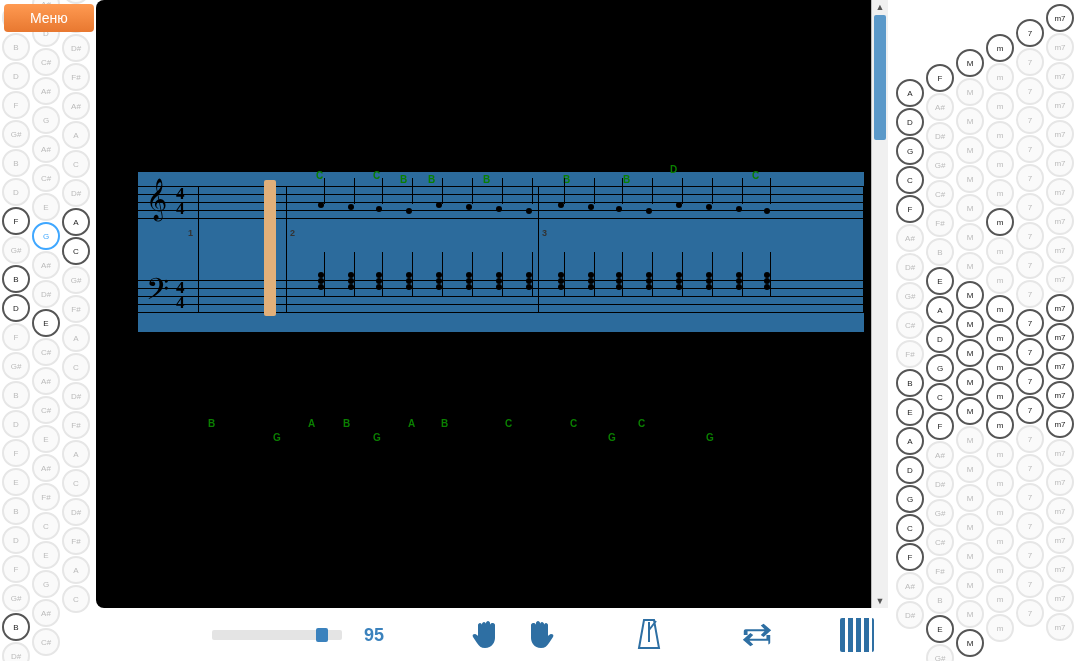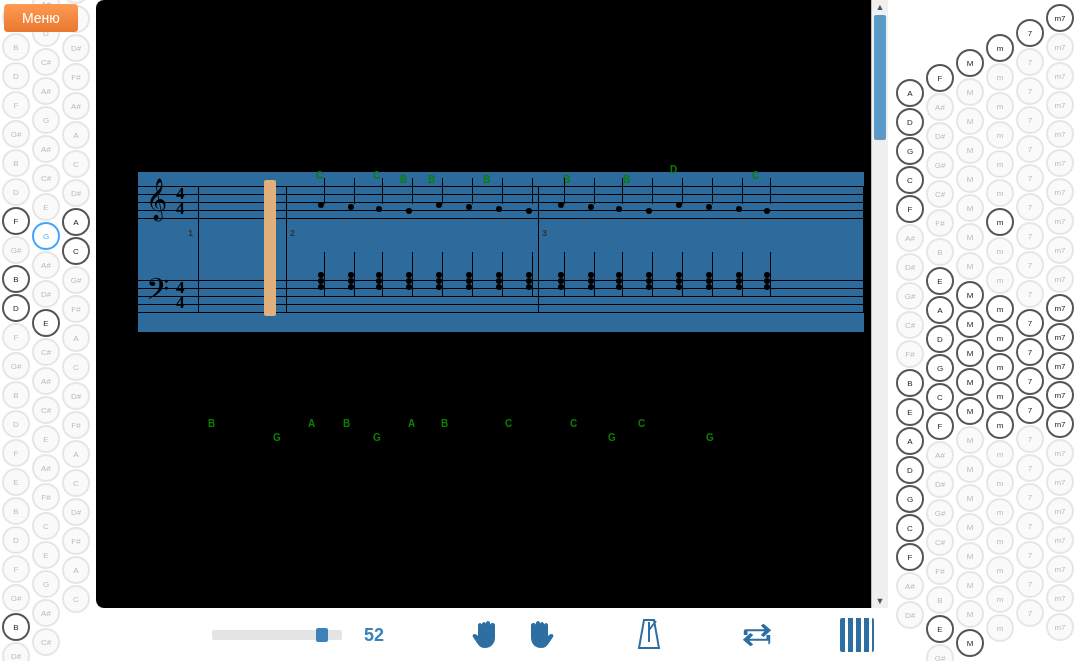--- a/index.html
+++ b/index.html
@@ -1,17 +1,17 @@
 <!DOCTYPE html>
 <html><head>
 <meta charset="utf-8">
 <style>
 html,body{margin:0;padding:0;height:100%;font-family:Arial,Helvetica,sans-serif;background:#fff;overflow:hidden;}
 body{width:1084px;height:661px;position:relative;}
-.menu-btn{position:absolute;top:4px;left:4px;padding:6px 18px;background:linear-gradient(#ff9a52,#e87830);color:#fff;border-radius:4px;font-size:14px;cursor:pointer;z-index:50;}
+.menu-btn{position:absolute;top:4px;left:4px;padding:6px 26px;background:linear-gradient(#ff9a52,#e87830);color:#fff;border-radius:4px;font-size:14px;cursor:pointer;z-index:50;}
 .left-keys{position:absolute;left:0;top:0;bottom:0;width:94px;z-index:40;}
 .right-keys{position:absolute;right:0;top:0;bottom:0;width:190px;z-index:40;}
 .key-circ{position:absolute;width:24px;height:24px;border-radius:50%;border:2px solid #d9d9d9;background:#fff;display:flex;align-items:center;justify-content:center;font-size:8px;color:#777;}
 .key-dim{border-color:#e6e6e6;color:#bbb;background:#fafafa;}
 .key-hi{border-color:#555;background:#fff;color:#222;}
 .key-blue{border-color:#3fa7ff;color:#3fa7ff;background:#fff;}
 .score-wrap{position:absolute;left:96px;right:196px;top:0;height:608px;background:#000;border-radius:8px;}
 .score-scroll{position:absolute;right:0;top:0;bottom:0;width:16px;background:#f0f0f0;border-left:1px solid #bbb;}
 .score-scroll .up,.score-scroll .dn{position:absolute;left:0;right:0;height:14px;display:flex;align-items:center;justify-content:center;color:#555;font-size:9px;}
 .score-scroll .up{top:0;}
@@ -402,21 +402,21 @@
     <div class="thumb"></div>
     <div class="dn">▼</div>
   </div>
 </div>
 
 <div class="bottom-bar">
   <div style="width:80px"></div>
   <div class="tempo-slider">
       <div class="tempo-thumb" id="tempoThumb" style="left: 103.84px;"></div>
     </div>
-  <div class="tempo-val">52</div>
+  <div class="tempo-val">95</div>
   <div style="width:40px"></div>
   <div class="icn">
     <svg width="28" height="32" viewBox="0 0 28 32">
         <path fill="#2e6fa3" d="M22 4c1 0 2 1 2 2v13c0 4-3 10-10 10-4 0-6-2-8-5l-4-6c-1-2 0-3 2-3 1 0 2 1 3 2V6c0-1 1-2 2-2s2 1 2 2v8V5c0-1 1-2 2-2s2 1 2 2v9V4c0-1 1-2 2-2s2 1 2 2v10V6c0-1 1-2 2-2z"></path>
       </svg>
   </div>
   <div class="icn">
     <svg width="28" height="32" viewBox="0 0 28 32">
         <path fill="#2e6fa3" d="M6 4c-1 0-2 1-2 2v13c0 4 3 10 10 10 4 0 6-2 8-5l4-6c1-2 0-3-2-3-1 0-2 1-3 2V6c0-1-1-2-2-2s-2 1-2 2v8V5c0-1-1-2-2-2s-2 1-2 2v9V4c0-1-1-2-2-2s-2 1-2 2v10V6c0-1-1-2-2-2z"></path>
       </svg>

